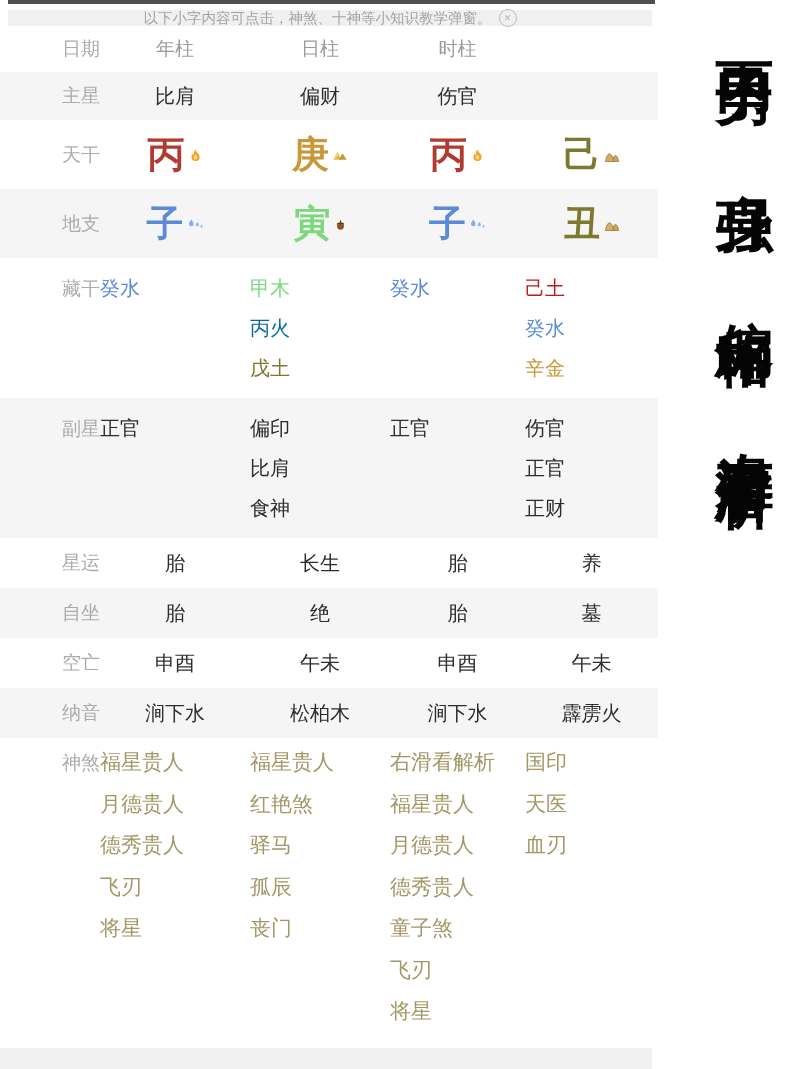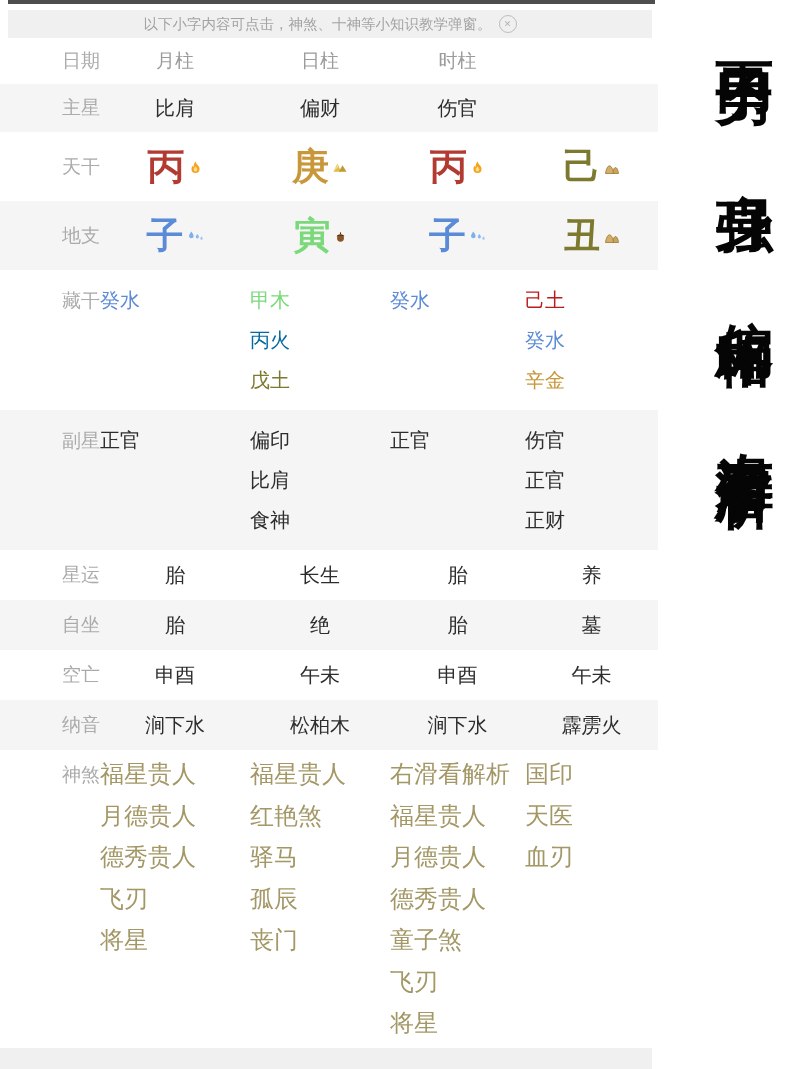--- a/index.html
+++ b/index.html
@@ -4,21 +4,21 @@
 <style>
   html,body{margin:0;padding:0;}
   body{
     width:800px;height:1069px;position:relative;overflow:hidden;
     background:#ffffff;font-family:"DejaVu Sans",sans-serif;
     -webkit-font-smoothing:antialiased;
   }
   .table-area{position:absolute;left:0;top:0;width:660px;}
   .top-strip{margin-left:8px;width:647px;height:4px;background:#4e4e4e;}
   .banner{
-    margin:6px 8px 0 8px;height:28px;background:#f0f0f0;
+    margin:6px 8px 0 8px;height:16px;background:#f0f0f0;
     display:flex;align-items:center;justify-content:center;gap:7px;
     color:#a3a3a3;font-size:14.5px;
   }
   .close-icon{
     width:16px;height:16px;border:1.3px solid #bdbdbd;border-radius:50%;
     color:#b3b3b3;display:flex;align-items:center;justify-content:center;
     font-size:9px;line-height:1;cursor:pointer;flex:0 0 auto;
   }
   .grid-row{
     display:grid;grid-template-columns:100px 150px 140px 135px 133px;
@@ -35,21 +35,21 @@
   .big-cell{display:flex;align-items:center;justify-content:center;gap:3px;cursor:pointer;}
   .big-char{font-size:37px;font-weight:700;line-height:1;}
   .big-cell svg{flex:0 0 auto;margin-top:6px;}
   .multi{align-items:start;padding:10px 0;}
   .multi .row-label{line-height:40px;}
   .stack{display:flex;flex-direction:column;align-items:flex-start;}
   .stack .line{line-height:40px;font-size:20px;cursor:pointer;}
   .fx .line{color:#2d2d2d;}
   .shensha-row{align-items:start;padding:4px 0 6px 0;}
   .shensha-row .row-label{line-height:41.5px;}
-  .shensha-row .line{line-height:41.5px;font-size:24px;color:#a39766;cursor:pointer;}
+  .shensha-row .line{line-height:41.5px;font-size:21px;color:#a39766;cursor:pointer;}
   .bottom-bar{position:absolute;left:0;top:1048px;width:652px;height:21px;background:#f0f0f1;}
   .side-banner{
     position:absolute;left:662px;top:0;width:138px;height:1069px;
     writing-mode:vertical-rl;text-orientation:upright;
     font-family:"DejaVu Serif",serif;font-weight:900;
     font-size:58px;line-height:1.1;letter-spacing:5px;color:#050505;
     padding-top:16px;padding-right:24px;box-sizing:border-box;
   }
   .side-banner span + span{margin-top:44px;}
 </style>
@@ -60,21 +60,21 @@
 
   <div class="top-strip"></div>
 
   <div class="banner">
     <span>以下小字内容可点击，神煞、十神等小知识教学弹窗。</span>
     <span class="close-icon">✕</span>
   </div>
 
   <div class="grid-row hdr">
     <div class="row-label">日期</div>
-    <div class="col-h">月柱</div>
+    <div class="col-h">年柱</div>
     <div class="col-h">日柱</div>
     <div class="col-h">时柱</div>
   </div>
 
   <div class="grid-row zhuxing stripe">
     <div class="row-label">主星</div>
     <div class="val">比肩</div>
     <div class="val">偏财</div>
     <div class="val">伤官</div>
   </div>

